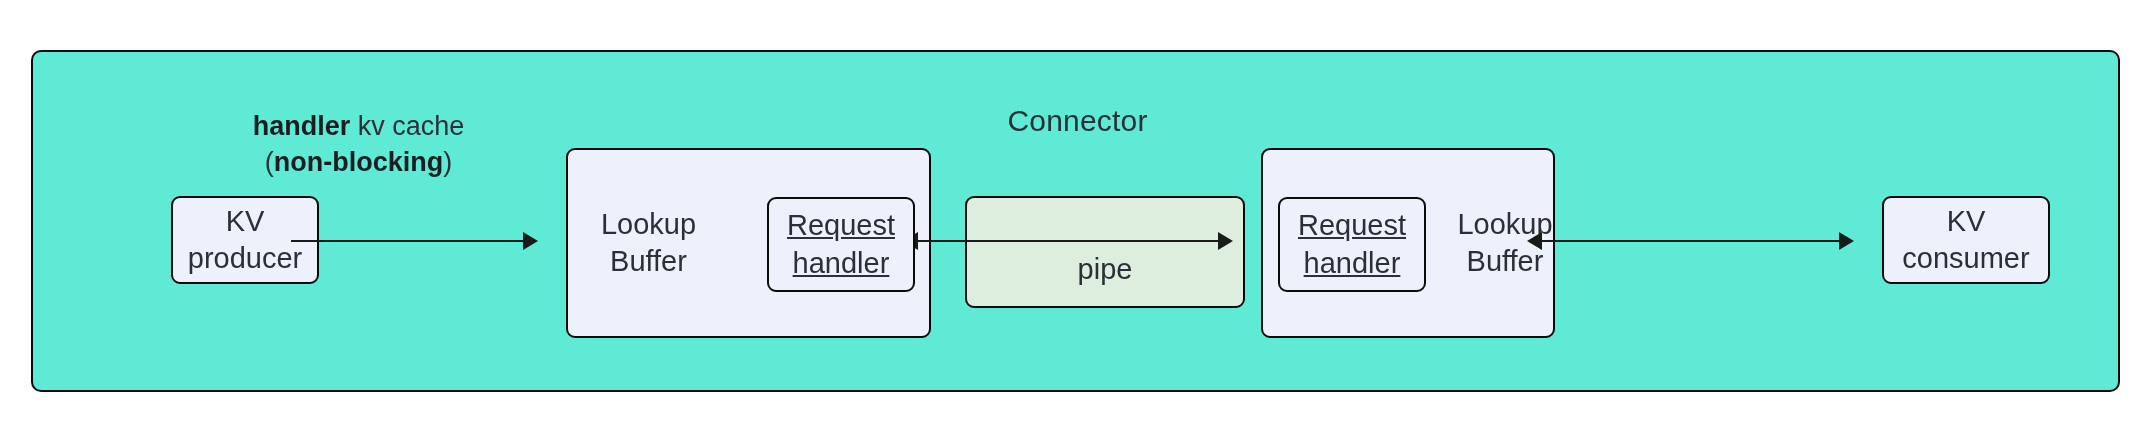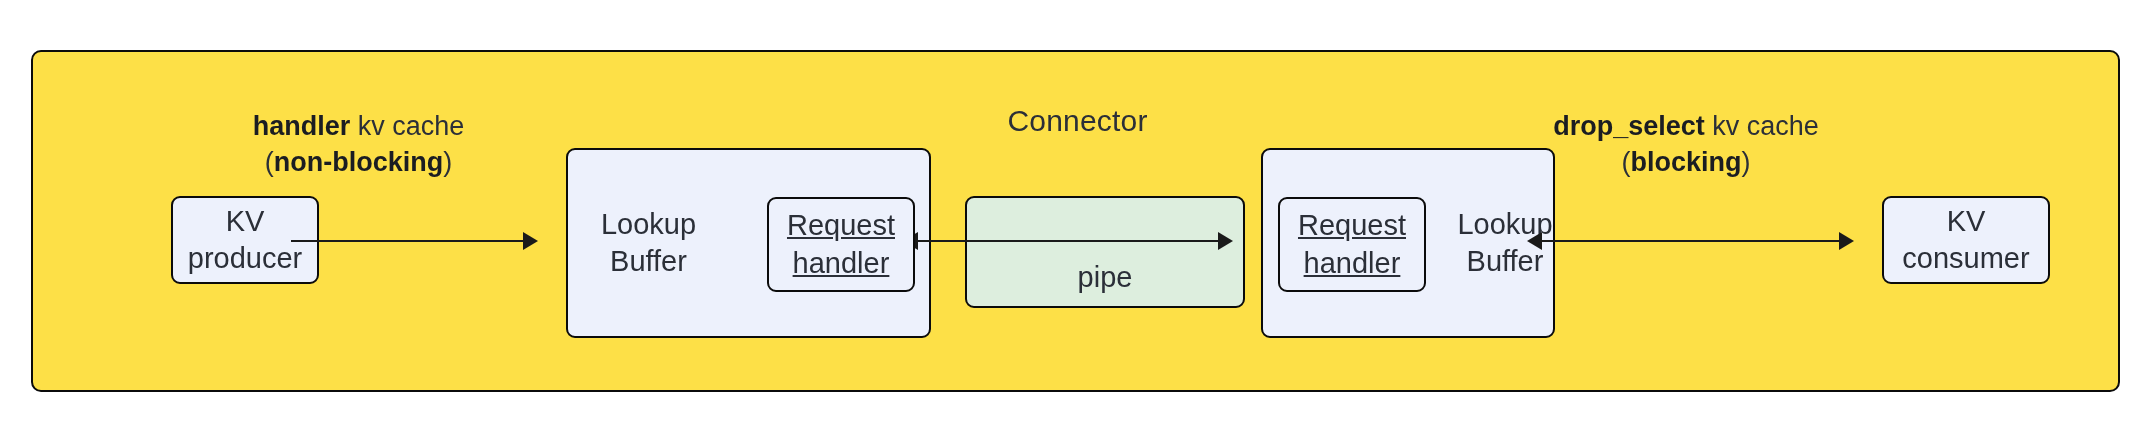--- a/index.html
+++ b/index.html
@@ -19,21 +19,21 @@
   }
 
   
   .connector-box {
     position: absolute;
     left: 31px;
     top: 50px;
     width: 2089px;
     height: 342px;
     box-sizing: border-box;
-    background: #fde047;
+    background: #5eead4;
     border: 2.5px solid #0b0b0b;
     border-radius: 10px;
   }
   .connector-title {
     position: absolute;
     left: 0;
     top: 52px;
     width: 2089px;
     text-align: center;
     font-size: 30px;
@@ -55,21 +55,21 @@
     display: flex;
     align-items: center;
     justify-content: center;
     white-space: pre-line;
     margin-left: 28px;
   }
   .node.pipe {
     background: #ddeede;
     align-items: flex-end;
     justify-content: center;
-    padding-bottom: 10px;
+    padding-bottom: 18px;
   }
 
   
   #kv-producer   { left: 143px;  top: 196px; width: 148px; height: 88px; }
   #lookup-left   { left: 538px;  top: 148px; width: 365px; height: 190px; }
   #rh-left       { left: 739px;  top: 197px; width: 148px; height: 95px; }
   #pipe-box      { left: 937px;  top: 196px; width: 280px; height: 112px; }
   #lookup-right  { left: 1233px; top: 148px; width: 294px; height: 190px; }
   #rh-right      { left: 1250px; top: 197px; width: 148px; height: 95px; }
   #kv-consumer   { left: 1854px; top: 196px; width: 168px; height: 88px; }
@@ -169,18 +169,14 @@
 
   <div class="arrow-line" id="arr3-line"></div>
   <div class="arrow-head left" id="arr3-head-l"></div>
   <div class="arrow-head right" id="arr3-head-r"></div>
 
   <div class="edge-label" id="label-insert">
     <div><b>handler</b><span> kv cache</span></div>
     <div><span>(</span><b>non-blocking</b><span>)</span></div>
   </div>
 
-  <div class="edge-label" id="label-drop">
-    <div><b>drop_select</b><span> kv cache</span></div>
-    <div><span>(</span><b>blocking</b><span>)</span></div>
-  </div>
 
 </div>
 
 </body></html>

